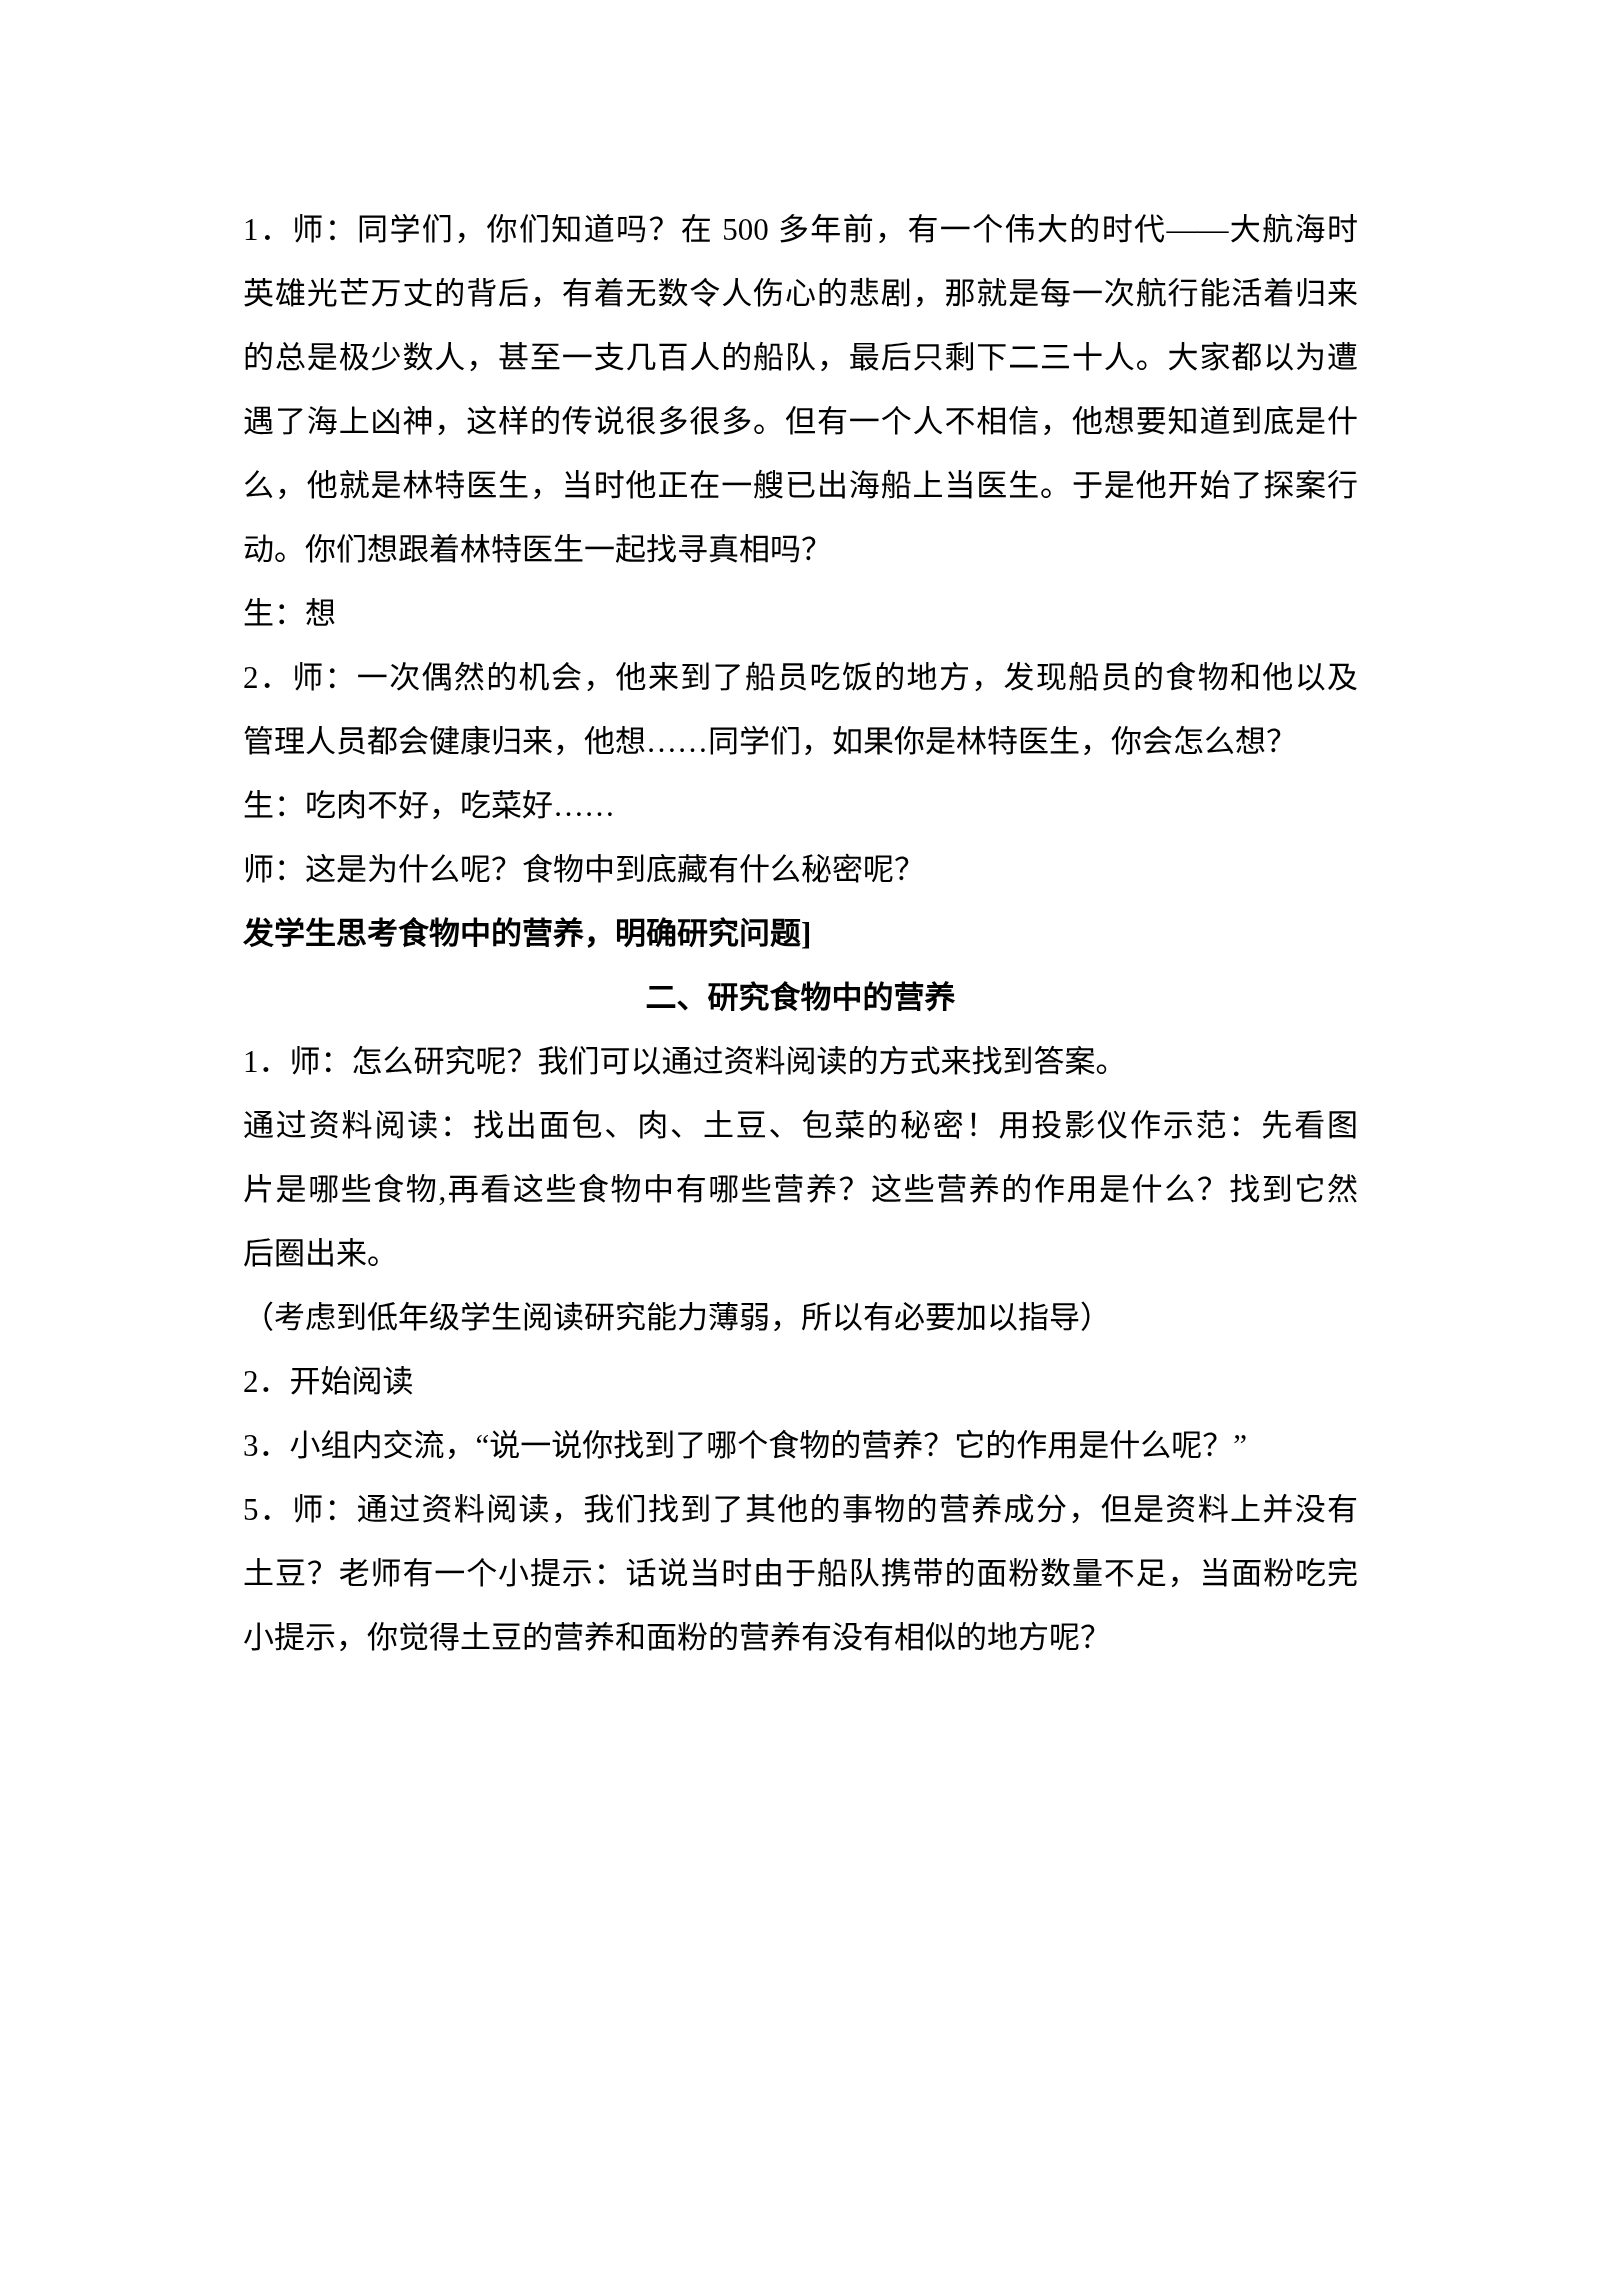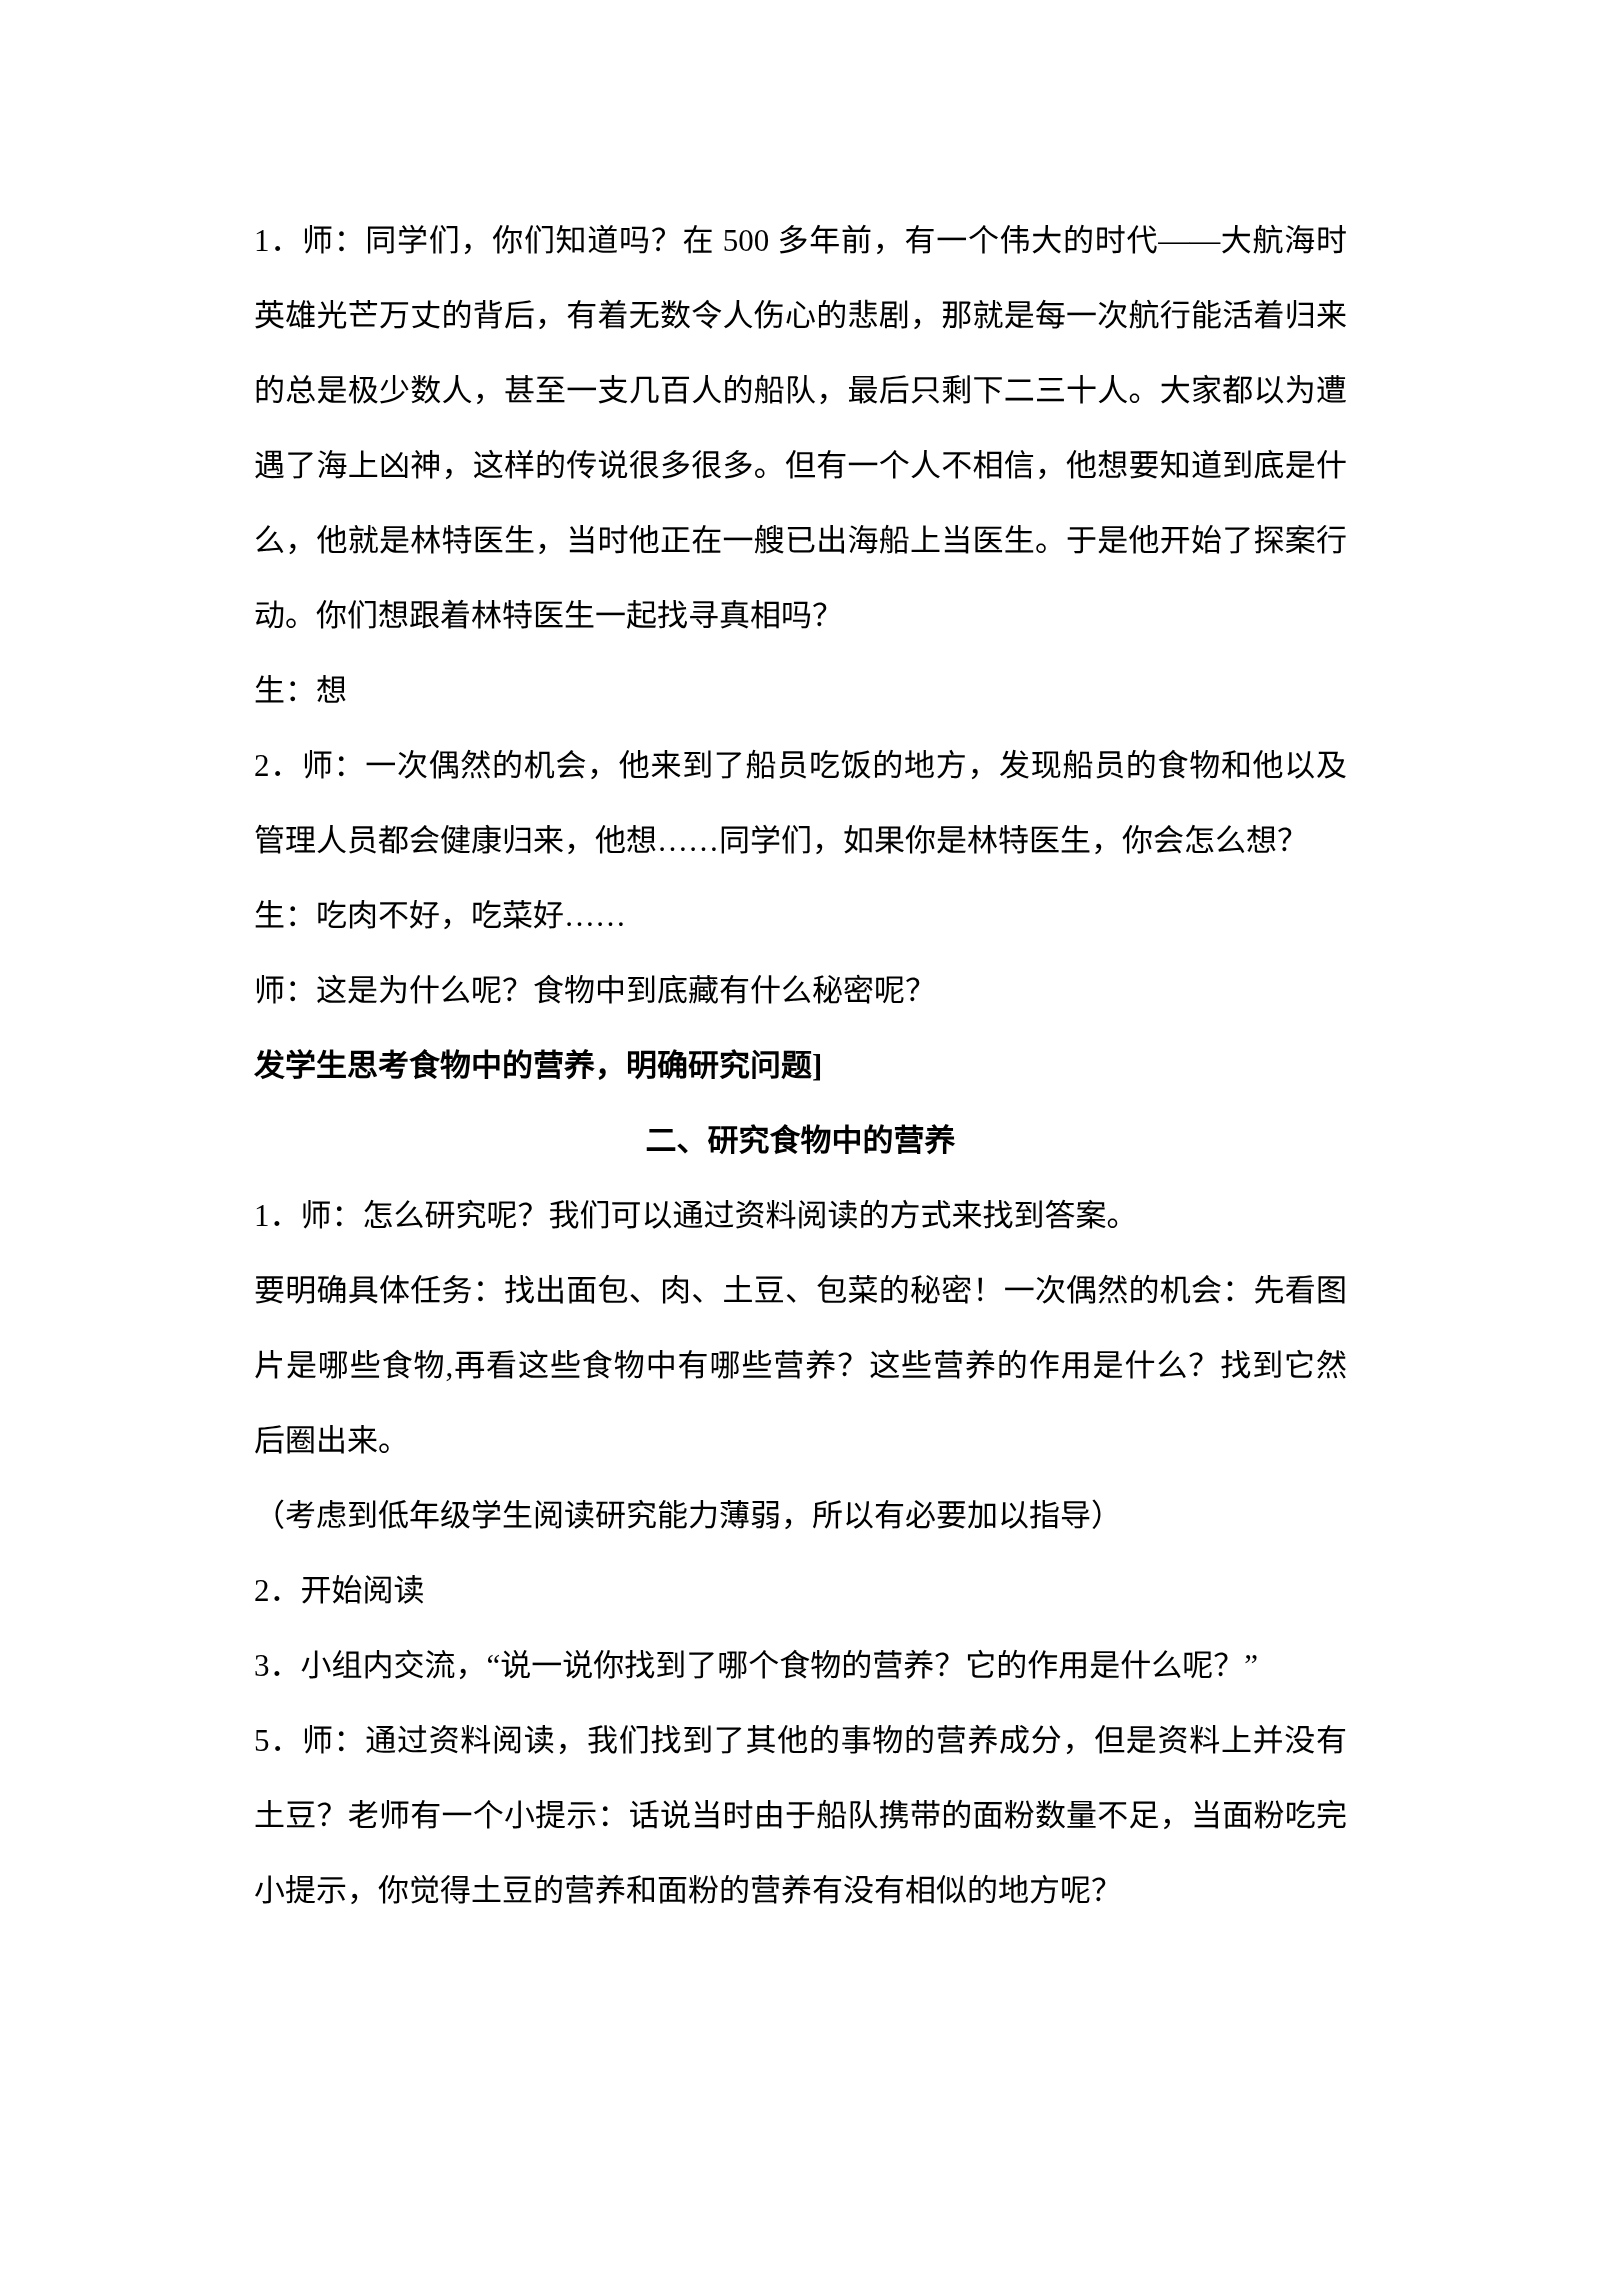--- a/index.html
+++ b/index.html
@@ -15,21 +15,21 @@
     overflow: hidden;
     font-family: "Liberation Serif", serif;
   }
   .text-block {
     position: absolute;
     left: 243px;
     top: 198px;
     width: 1115px;
   }
   .line {
-    margin: 11px;
+    margin: 0;
     padding: 0;
     height: 64px;
     line-height: 64px;
     font-size: 31px;
     color: #000000;
     font-family: "Liberation Serif", serif;
     font-weight: 400;
     text-align: left;
   }
   
@@ -60,21 +60,21 @@
     <p class="line fill">么，他就是林特医生，当时他正在一艘已出海船上当医生。于是他开始了探案行</p>
     <p class="line">动。你们想跟着林特医生一起找寻真相吗？</p>
     <p class="line">生：想</p>
     <p class="line fill">2．师：一次偶然的机会，他来到了船员吃饭的地方，发现船员的食物和他以及</p>
     <p class="line">管理人员都会健康归来，他想……同学们，如果你是林特医生，你会怎么想？</p>
     <p class="line">生：吃肉不好，吃菜好……</p>
     <p class="line">师：这是为什么呢？食物中到底藏有什么秘密呢？</p>
     <p class="line design">发学生思考食物中的营养，明确研究问题]</p>
     <p class="line heading">二、研究食物中的营养</p>
     <p class="line">1．师：怎么研究呢？我们可以通过资料阅读的方式来找到答案。</p>
-    <p class="line fill">要明确具体任务：找出面包、肉、土豆、包菜的秘密！一次偶然的机会：先看图</p>
+    <p class="line fill">通过资料阅读：找出面包、肉、土豆、包菜的秘密！用投影仪作示范：先看图</p>
     <p class="line fill">片是哪些食物,再看这些食物中有哪些营养？这些营养的作用是什么？找到它然</p>
     <p class="line">后圈出来。</p>
     <p class="line">（考虑到低年级学生阅读研究能力薄弱，所以有必要加以指导）</p>
     <p class="line">2．开始阅读</p>
     <p class="line">3．小组内交流，“说一说你找到了哪个食物的营养？它的作用是什么呢？”</p>
     <p class="line fill">5．师：通过资料阅读，我们找到了其他的事物的营养成分，但是资料上并没有</p>
     <p class="line fill">土豆？老师有一个小提示：话说当时由于船队携带的面粉数量不足，当面粉吃完</p>
     <p class="line">小提示，你觉得土豆的营养和面粉的营养有没有相似的地方呢？</p>
   </div>
 </div>

